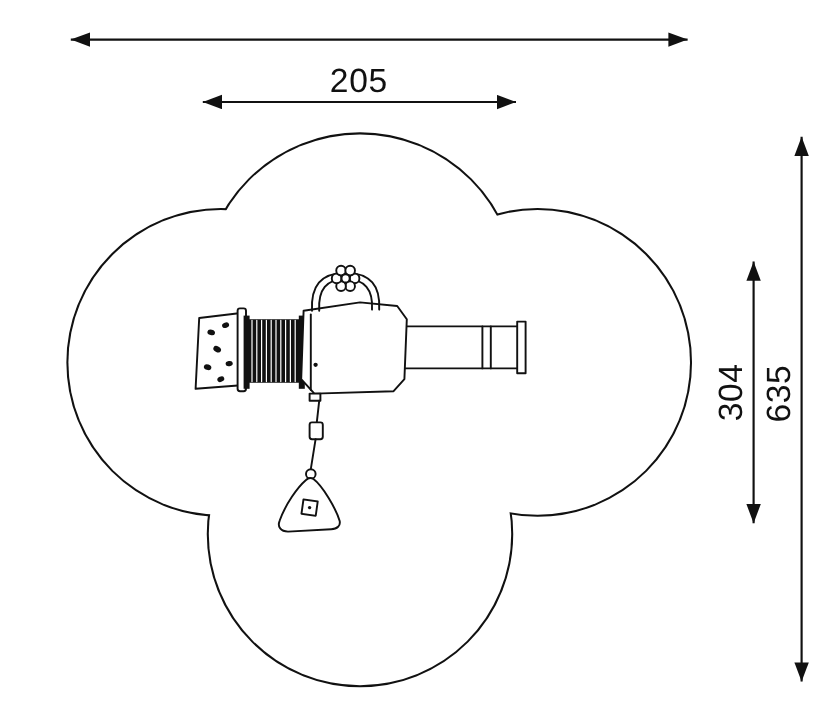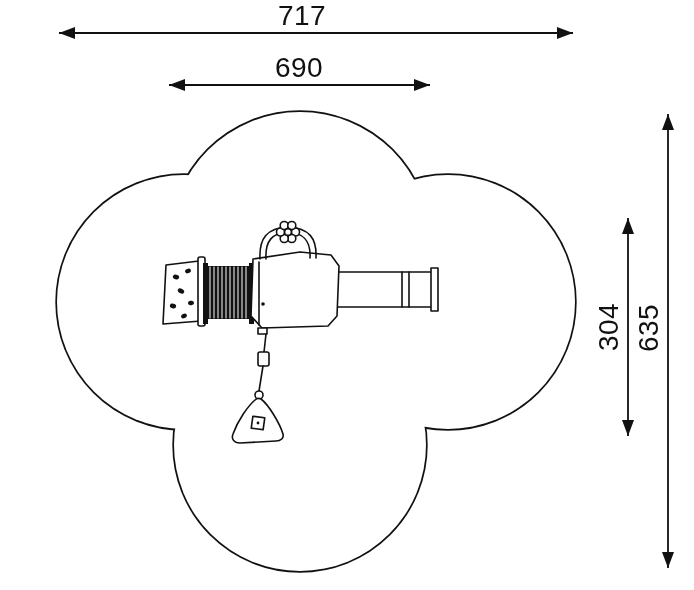--- a/index.html
+++ b/index.html
@@ -124,21 +124,20 @@
     </g>
 
     <g stroke-width="1.8" fill="none" stroke="#111111">
       <line x1="59" y1="33" x2="573" y2="33" marker-start="url(#arrow)" marker-end="url(#arrow)"></line>
       <line x1="169" y1="85" x2="430" y2="85" marker-start="url(#arrow)" marker-end="url(#arrow)"></line>
       <line x1="668" y1="114" x2="668" y2="568" marker-start="url(#arrow)" marker-end="url(#arrow)"></line>
       <line x1="628" y1="218" x2="628" y2="436" marker-start="url(#arrow)" marker-end="url(#arrow)"></line>
     </g>
   </svg>
 
-  <div class="dim-label" style="left:237px;top:2px;width:130px;height:28px;">717</div>
 
-  <div class="dim-label" style="left:234px;top:54px;width:130px;height:28px;">690</div>
+  <div class="dim-label" style="left:234px;top:54px;width:130px;height:28px;">205</div>
 
   <div class="dim-label vert" style="left:571px;top:313px;width:76px;height:28px;">304</div>
 
   <div class="dim-label vert" style="left:611px;top:314px;width:76px;height:28px;">635</div>
 
 </div>
 
 </body></html>

